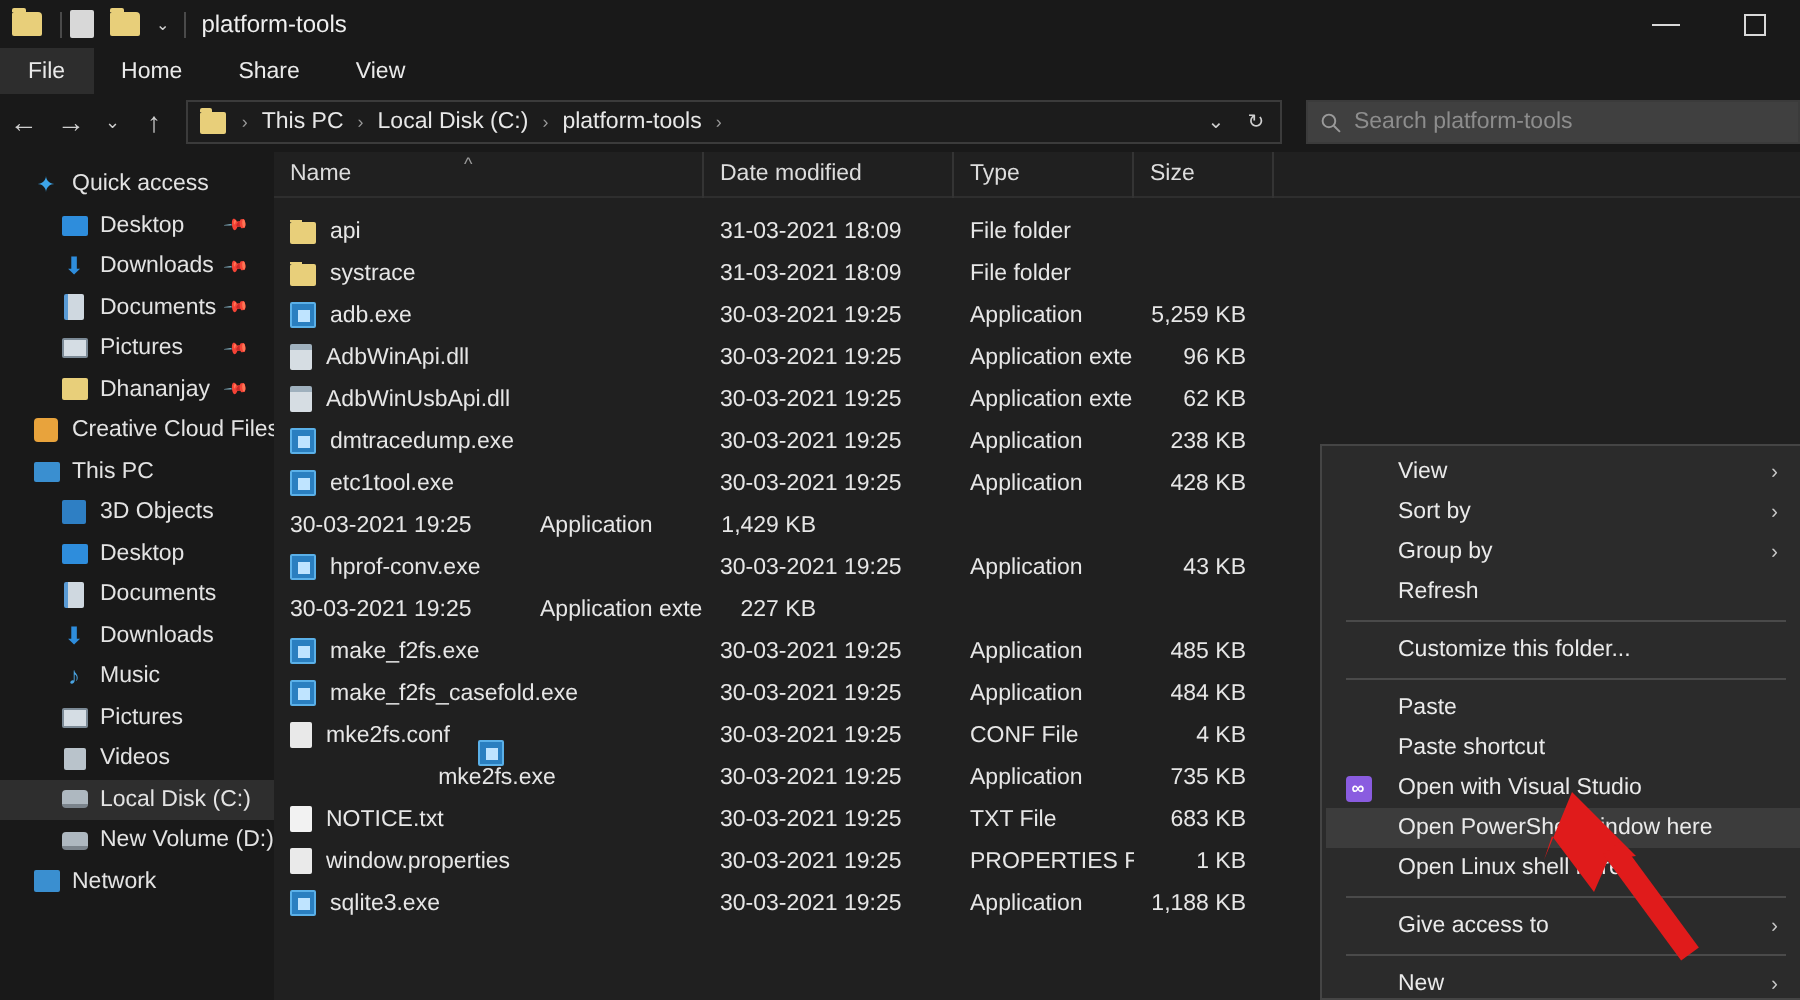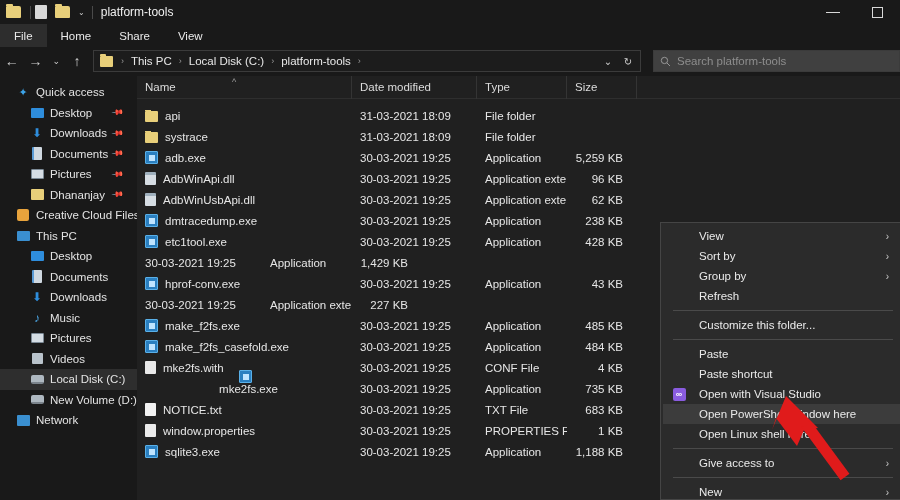--- a/index.html
+++ b/index.html
@@ -408,20 +408,26 @@
         <span>Creative Cloud Files</span>
       </div>
       <div class="navitem root">
         <div class="navicon">
           <div class="ic-pc"></div>
         </div>
         <span>This PC</span>
       </div>
       <div class="navitem indent1">
         <div class="navicon">
+          <div class="ic-3d"></div>
+        </div>
+        <span>3D Objects</span>
+      </div>
+      <div class="navitem indent1">
+        <div class="navicon">
           <div class="ic-mon"></div>
         </div>
         <span>Desktop</span>
       </div>
       <div class="navitem indent1">
         <div class="navicon">
           <div class="ic-doc"></div>
         </div>
         <span>Documents</span>
       </div>
@@ -582,21 +588,21 @@
             <div class="fi fi-exe"></div>
             <span>make_f2fs_casefold.exe</span>
           </div>
           <div class="cell" style="width: 125px;">30-03-2021 19:25</div>
           <div class="cell" style="width: 90px;">Application</div>
           <div class="cell cell-size" style="width: 70px;">484 KB</div>
         </div>
         <div class="row">
           <div class="cell-name" style="width: 215px;">
             <div class="fi fi-conf"></div>
-            <span>mke2fs.with</span>
+            <span>mke2fs.conf</span>
           </div>
           <div class="cell" style="width: 125px;">30-03-2021 19:25</div>
           <div class="cell" style="width: 90px;">CONF File</div>
           <div class="cell cell-size" style="width: 70px;">4 KB</div>
         </div>
         <div class="row">
           <div class="cell-name" style="width: 215px; flex-direction: column;">
             <div class="fi fi-exe"></div>
             <span>mke2fs.exe</span>
           </div>

